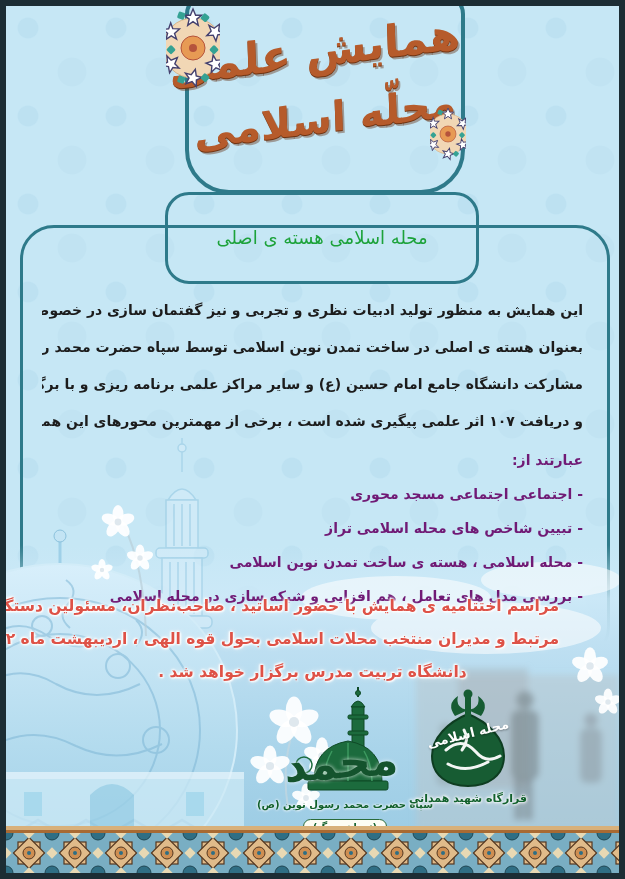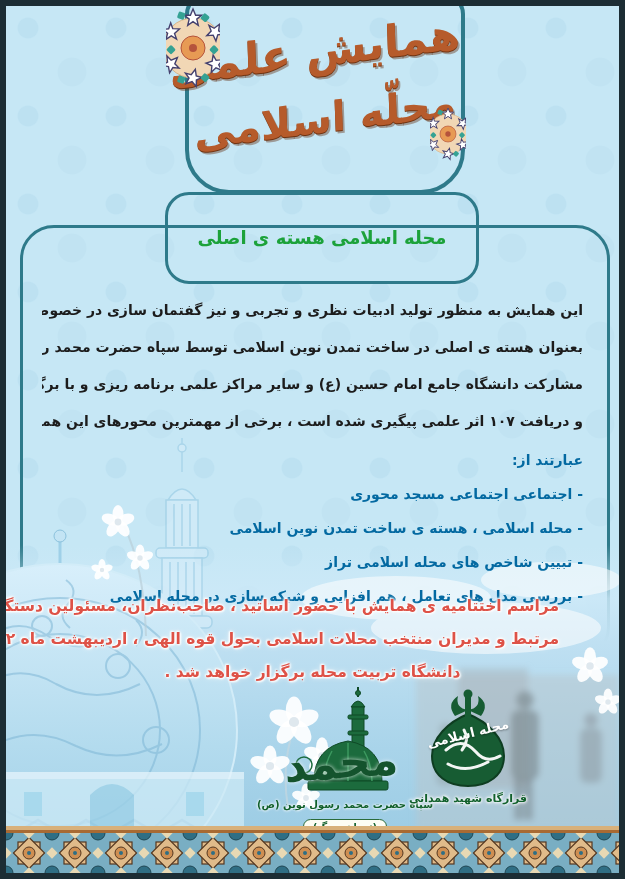--- a/index.html
+++ b/index.html
@@ -27,38 +27,38 @@
     white-space:nowrap;
   }
   .cal1{top:26px; font-size:44px;}
   .cal2{top:96px; font-size:41px;}
   .subtitle-box{
     position:absolute; z-index:3; left:159px; top:186px; width:308px; height:86px;
     border:3.5px solid #2e7a8a; border-radius:24px;
     display:flex; flex-direction:column; justify-content:center; align-items:center;
   }
   .subtitle-box div{
-    color:#1ca23a; font-weight:bold; font-size:18px; line-height:36px; white-space:nowrap;
+    color:#1ca23a; font-weight:normal; font-size:18px; line-height:36px; white-space:nowrap;
   }
   .content-box{
     position:absolute; z-index:1; left:14px; top:219px; width:584px; height:430px;
     border:3.5px solid #2e7a8a; border-radius:34px;
   }
   
   .bodytext{
     position:absolute; z-index:5; right:36px; left:36px; top:286px;
     color:#1c1c1c; font-weight:bold; font-size:14px;
   }
   .bodytext .jline{
     height:37px; line-height:37px; white-space:nowrap; overflow:hidden;
     text-align:justify; text-align-last:justify;
   }
   .listblock{
     position:absolute; z-index:5; right:36px; left:36px; top:437px;
-    color:#0369a1; font-weight:bold; font-size:14px;
+    color:#701a75; font-weight:bold; font-size:14px;
   }
   .listblock .rline{ height:34px; line-height:34px; text-align:right; white-space:nowrap; overflow:hidden;}
   .closing{
     position:absolute; z-index:5; left:60px; right:60px; top:584px; text-align:center;
     color:#de5247; font-weight:bold; font-size:15.5px;
   }
   .closing div{
     height:33px; line-height:33px; white-space:nowrap;
     text-shadow:0 0 3px #fff,0 0 3px #fff,1px 1px 2px #fff,-1px -1px 2px #fff,0 0 6px rgba(255,255,255,.9);
   }
@@ -263,29 +263,29 @@
 
   <div class="bodytext">
     <div class="jline">این همایش به منظور تولید ادبیات نظری و تجربی و نیز گفتمان سازی در خصوص محله اسلامی</div>
     <div class="jline">بعنوان هسته ی اصلی در ساخت تمدن نوین اسلامی توسط سپاه حضرت محمد رسول الله (ص) با</div>
     <div class="jline">مشارکت دانشگاه جامع امام حسین (ع) و سایر مراکز علمی برنامه ریزی و با برگزاری ۵ نشست علمی</div>
     <div class="jline">و دریافت ۱۰۷ اثر علمی پیگیری شده است ، برخی از مهمترین محورهای این همایش و نشست های آن</div>
   </div>
   <div class="listblock">
     <div class="rline">عبارتند از:</div>
     <div class="rline">- اجتماعی اجتماعی مسجد محوری</div>
+    <div class="rline">- تبیین شاخص های محله اسلامی تراز</div>
     <div class="rline">- محله اسلامی ، هسته ی ساخت تمدن نوین اسلامی</div>
-    <div class="rline">- تبیین شاخص های محله اسلامی تراز</div>
     <div class="rline">- بررسی مدل های تعامل ، هم افزایی و شبکه سازی در محله اسلامی</div>
   </div>
 
   <div class="closing">
     <div>مراسم اختتامیه ی همایش با حضور اساتید ، صاحب‌نظران، مسئولین دستگاه های</div>
     <div>مرتبط و مدیران منتخب محلات اسلامی بحول قوه الهی ، اردیبهشت ماه ۱۴۰۲ در</div>
-    <div>دانشگاه تربیت محله برگزار خواهد شد .</div>
+    <div>دانشگاه تربیت مدرس برگزار خواهد شد .</div>
   </div>
 
   <div class="logo-moh">
     <svg width="150" height="115" viewBox="0 0 150 115">
       <g fill="#1c6b3d" stroke="#0f4a27" stroke-width="1">
         <line x1="88" y1="2" x2="88" y2="12" stroke-width="2"></line>
         <circle cx="88" cy="8" r="2.5"></circle>
         <path d="M81,22 q7,-12 14,0 z"></path>
         <rect x="82" y="22" width="12" height="40"></rect>
         <rect x="78" y="30" width="20" height="4" rx="1.5"></rect>

